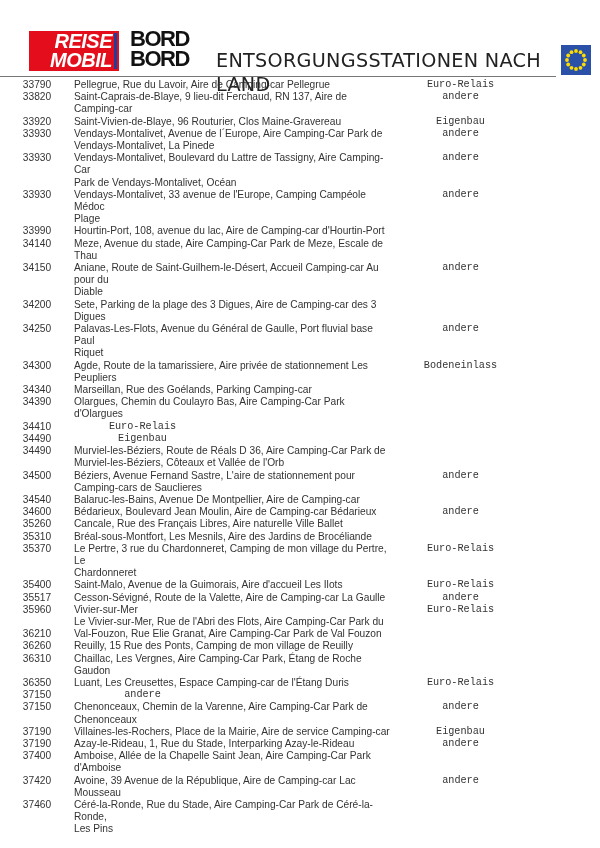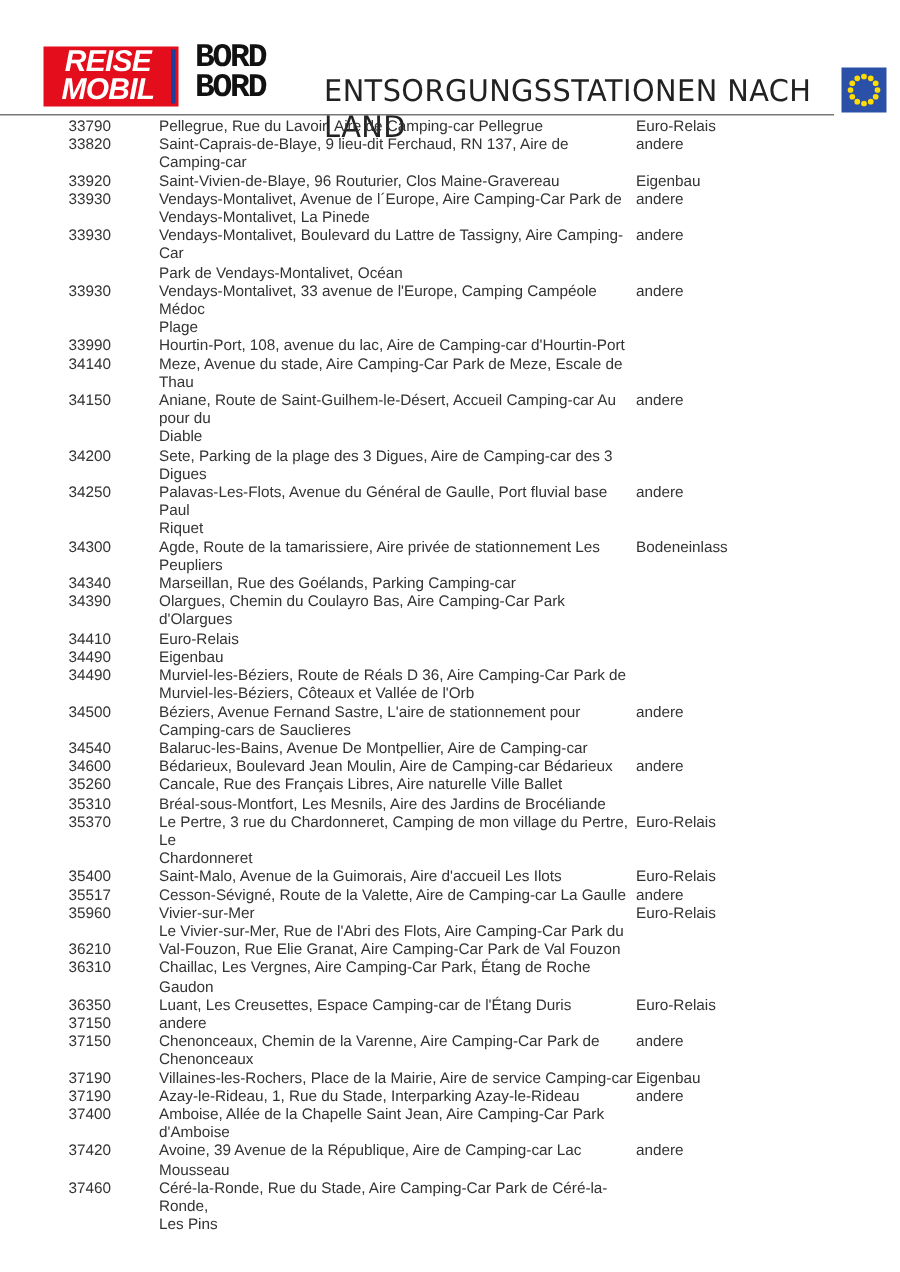--- a/index.html
+++ b/index.html
@@ -3,36 +3,36 @@
 <meta charset="utf-8">
 <style>
   html, body { margin: 0; padding: 0; background: #ffffff; }
   body { width: 600px; height: 848px; position: relative; overflow: hidden;
          font-family: "Liberation Sans", sans-serif; color: #333; }
   .header { position: absolute; left: 0; top: 0; width: 600px; height: 80px; }
   .logo-reise { position: absolute; left: 29px; top: 31px; width: 90px; height: 40px;
                 background: #e30d1b; box-sizing: border-box; }
   .logo-reise .txt { position: absolute; left: 3px; top: 1px; width: 80px; color: #fff;
                      font-family: "Liberation Sans", sans-serif; font-weight: bold; font-style: italic;
-                     font-size: 20px; line-height: 19px; letter-spacing: -0.5px; text-align: center; }
+                     font-size: 20px; line-height: 19px; letter-spacing: -0.5px; text-align: right; }
   .logo-reise .stripe { position: absolute; right: 2px; top: 2px; width: 3px; height: 36px; background: #1b3f9a; }
   .logo-bord { position: absolute; left: 130px; top: 29px; width: 72px; height: 44px;
-               font-family: Liberation Mono, monospace; font-weight: bold; color: #111;
+               font-family: Liberation Sans, sans-serif; font-weight: bold; color: #111;
                font-size: 22px; line-height: 20px; letter-spacing: -1.5px; }
   .title { position: absolute; left: 216px; top: 48px; font-size: 20px; letter-spacing: 0.3px;
            color: #222; font-family: "DejaVu Sans", sans-serif; font-weight: normal; transform: scaleX(0.96);
            transform-origin: left top; }
   .eu-flag { position: absolute; left: 561px; top: 45px; width: 30px; height: 30px; background: #2b50a8; }
   .eu-flag svg { width: 30px; height: 30px; display: block; }
   .rule { position: absolute; left: 0; top: 76px; width: 556px; height: 1px; background: #777; }
   .table { position: absolute; left: 0; top: 79px; width: 600px; font-size: 10.2px; line-height: 12.2px; color: #333; }
   .row { position: relative; display: flex; }
-  .plz { width: 74px; text-align: right; padding-right: 32px; flex: none; }
+  .plz { width: 74px; text-align: center; flex: none; }
   .desc { width: 318px; flex: none; }
-  .type { width: 137px; text-align: left; flex: none; }
+  .type { width: 137px; text-align: center; flex: none; font-family: Liberation Mono, monospace; }
 </style>
 </head>
 <body>
 
 <div class="header">
   <div class="logo-reise">
     <div class="txt">
       <div>REISE</div>
       <div>MOBIL</div>
     </div>
@@ -249,20 +249,27 @@
       <div class="type">Euro-Relais</div>
     </div>
     <div class="row">
       <div class="plz">36210</div>
       <div class="desc">
         <div>Val-Fouzon, Rue Elie Granat, Aire Camping-Car Park de Val Fouzon</div>
       </div>
       <div class="type"></div>
     </div>
     <div class="row">
+      <div class="plz">36260</div>
+      <div class="desc">
+        <div>Reuilly, 15 Rue des Ponts, Camping de mon village de Reuilly</div>
+      </div>
+      <div class="type"></div>
+    </div>
+    <div class="row">
       <div class="plz">36310</div>
       <div class="desc">
         <div>Chaillac, Les Vergnes, Aire Camping-Car Park, Étang de Roche Gaudon</div>
       </div>
       <div class="type"></div>
     </div>
     <div class="row">
       <div class="plz">36350</div>
       <div class="desc">
         <div>Luant, Les Creusettes, Espace Camping-car de l'Étang Duris</div>

